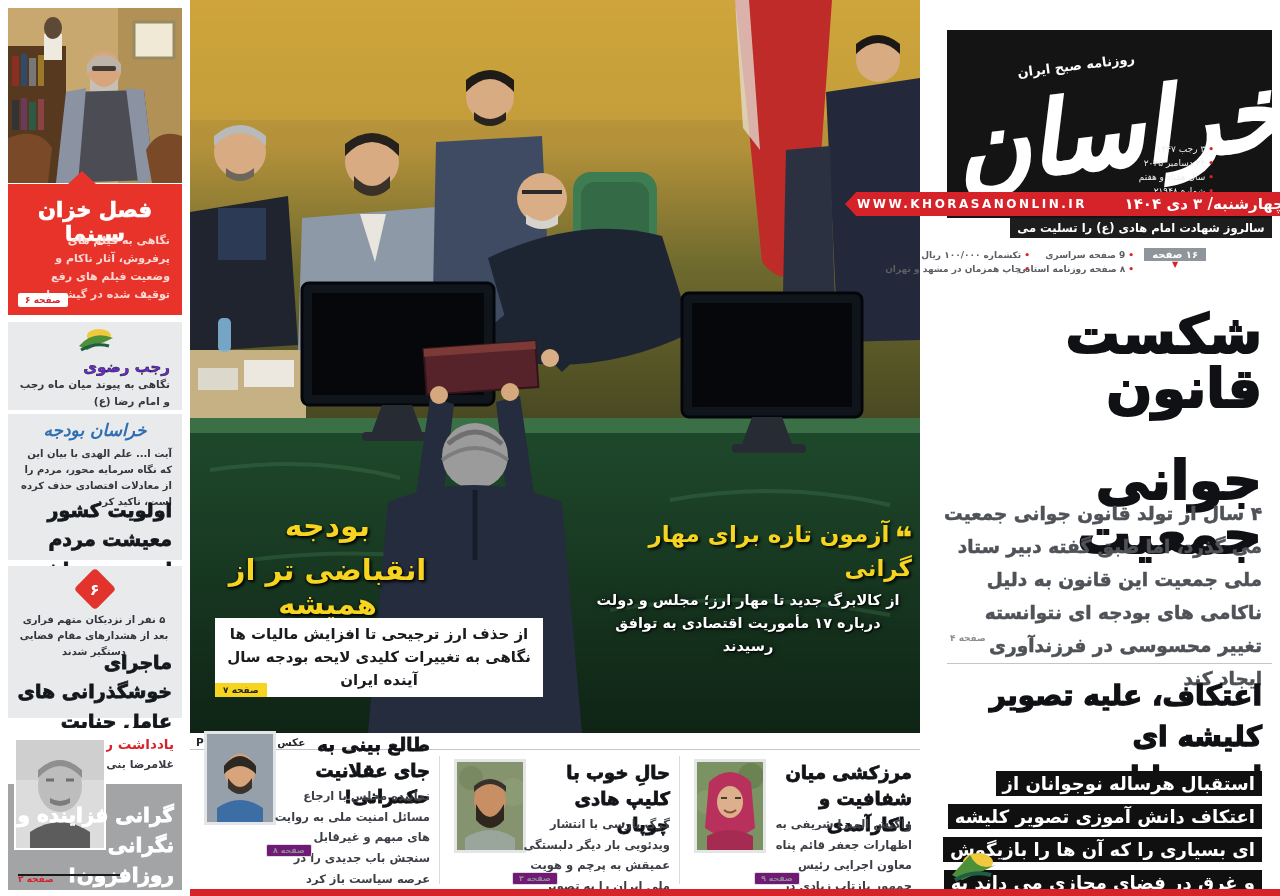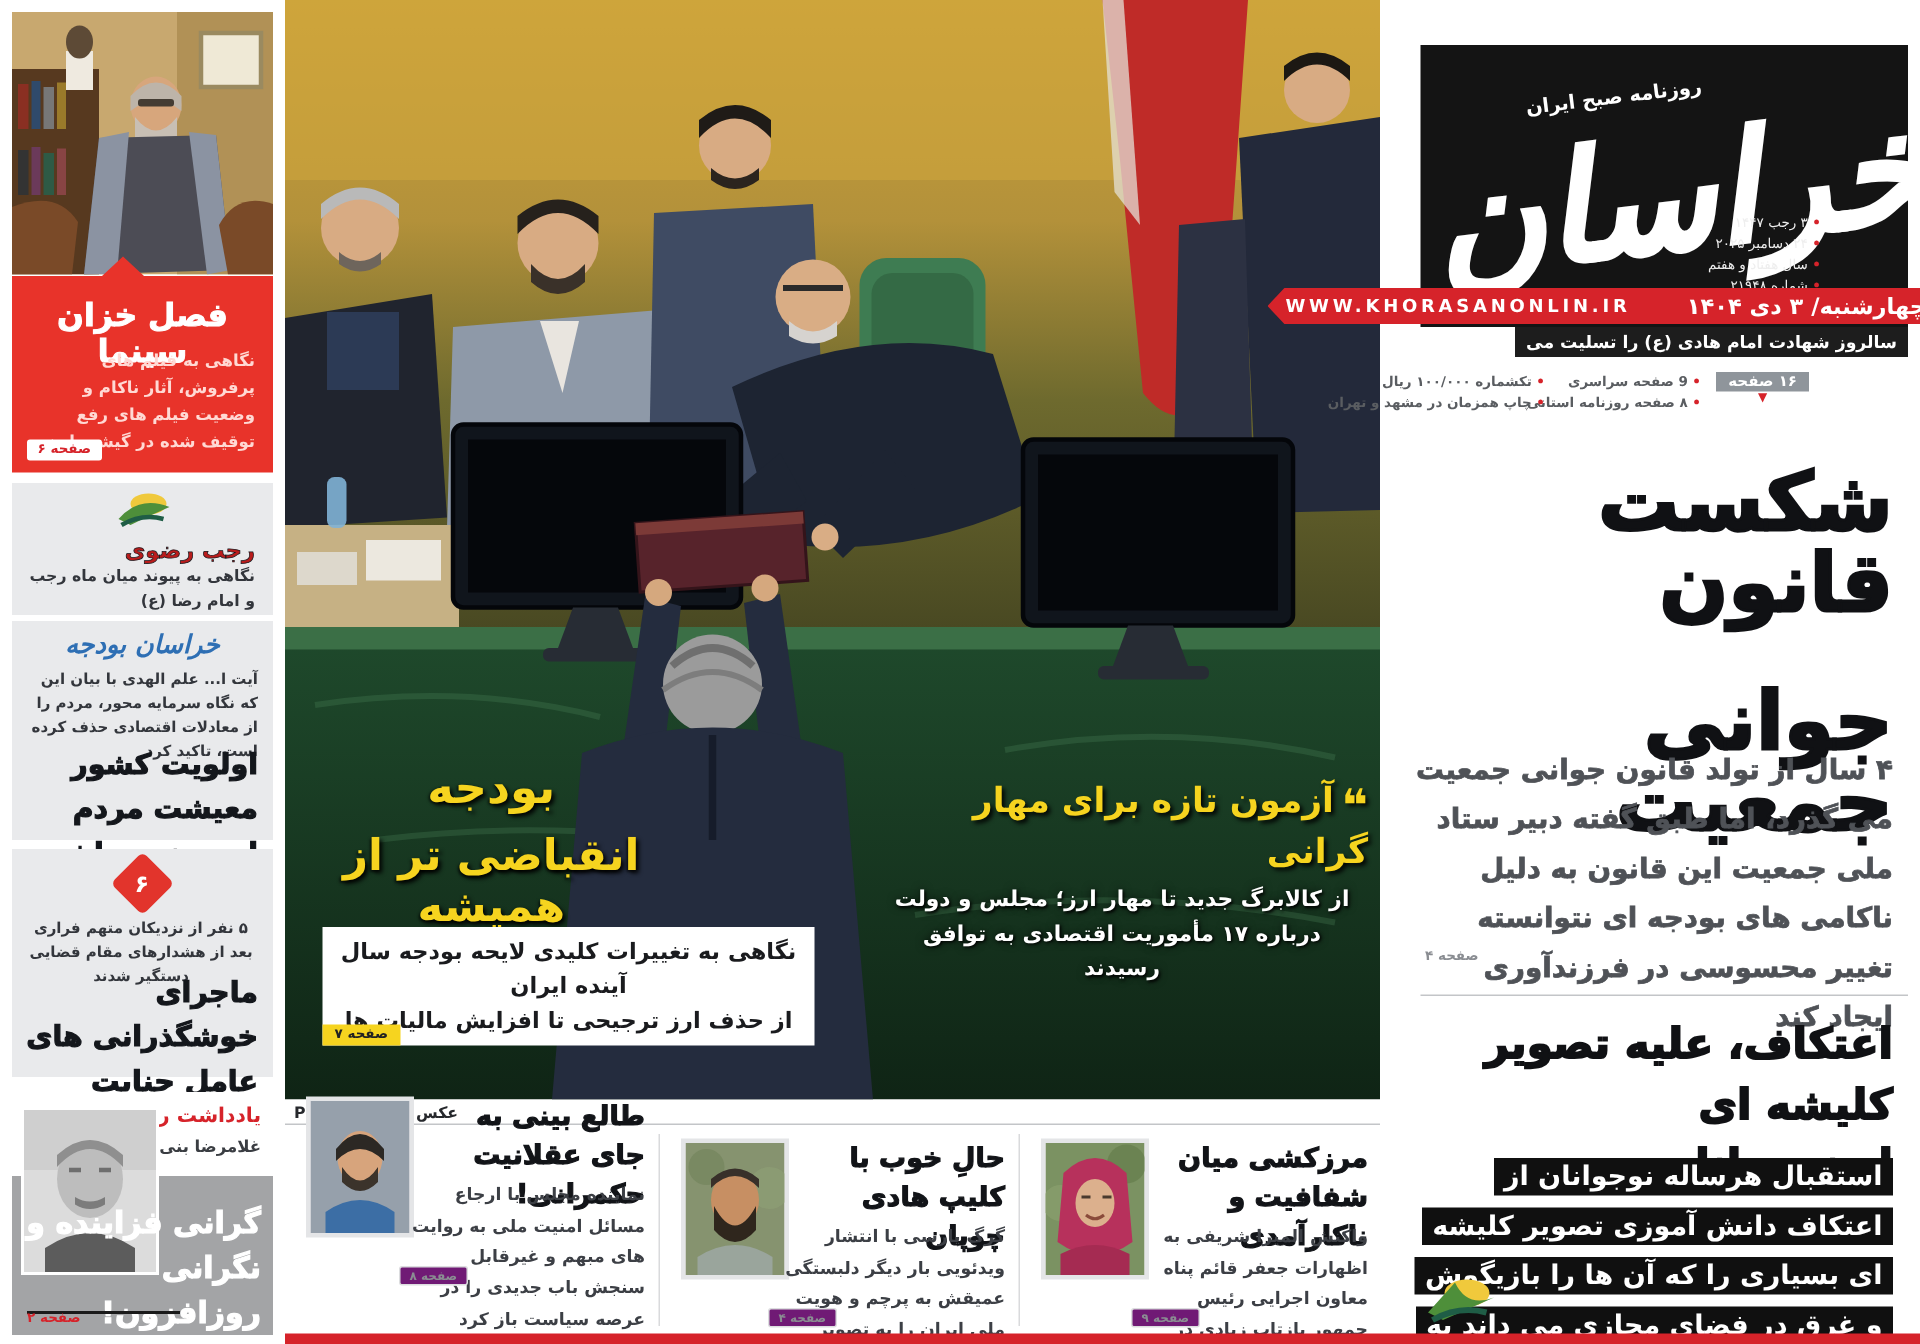--- a/index.html
+++ b/index.html
@@ -9,21 +9,21 @@
   .rtl{direction:rtl;text-align:right;}
   .ctr{text-align:center;}
   
   .gray-block{background:#e9eaec;}
   .cinema-box{background:#e8332a;color:#fff;}
   .cinema-notch{width:0;height:0;border-left:14px solid transparent;border-right:14px solid transparent;
                 border-bottom:13px solid #e8332a;}
   .cinema-title{font-size:21px;font-weight:bold;-webkit-text-stroke:.7px #fff;}
   .cinema-text{font-size:11px;line-height:1.65;color:#ffd9d4;font-weight:bold;}
   .white-tag{background:#fff;color:#d6232a;font-size:9px;font-weight:bold;padding:2px 7px;border-radius:2px;}
-  .sb-title{font-size:15px;font-weight:bold;color:#b91c1c;-webkit-text-stroke:.5px #16181d;}
+  .sb-title{font-size:15px;font-weight:bold;color:#6d28d9;-webkit-text-stroke:.5px #16181d;}
   .sb-small{font-size:10.5px;color:#33363c;line-height:1.6;font-weight:bold;}
   .sb-big{font-size:19px;font-weight:bold;color:#14171c;line-height:1.55;-webkit-text-stroke:.8px #14171c;}
   .razavi-logo{color:#2e6fb4;font-size:17px;font-weight:bold;font-style:italic;}
   .diamond{width:30px;height:30px;background:#e2342c;transform:rotate(45deg);display:flex;
            align-items:center;justify-content:center;border-radius:4px;}
   .diamond span{transform:rotate(-45deg);color:#fff;font-weight:bold;font-size:16px;}
   .note-label{color:#d6232a;font-weight:bold;font-size:13.5px;}
   .note-author{color:#3a3d42;font-size:11px;font-weight:bold;}
   .note-gray{background:#a3a4a6;}
   .note-head{color:#fff;font-size:20px;font-weight:bold;line-height:1.5;-webkit-text-stroke:.8px #fff;}
@@ -242,22 +242,22 @@
       <path d="M198,502 Q285,468 372,502 L392,733 L178,733 Z" fill="#242c3e"></path>
       <path d="M285,490 L285,560" stroke="#161c2a" stroke-width="5"></path>
     </svg>
 
     
     <div class="abs" style="left:25px;top:508px;width:225px;direction:rtl;text-align:center;">
       <div class="kick kick1">بودجه</div>
       <div class="kick kick2" style="margin-top:10px;">انقباضی تر از همیشه</div>
     </div>
     <div class="abs photo-sub" style="left:25px;top:618px;width:312px;padding:5px 8px;direction:rtl;">
+      <div>از حذف ارز ترجیحی تا افزایش مالیات ها</div>
       <div>نگاهی به تغییرات کلیدی لایحه بودجه سال آینده ایران</div>
-      <div>از حذف ارز ترجیحی تا افزایش مالیات ها</div>
     </div>
     <div class="abs yellow-tag" style="left:25px;top:683px;">صفحه ۷</div>
 
     
     <div class="abs rtl" style="left:400px;top:520px;width:322px;">
       <div style="text-align:right;">
         <span class="quote-mark">❝</span>
         <span class="quote-title">آزمون تازه برای مهار گرانی</span>
       </div>
       <div class="quote-text" style="margin-top:8px;padding-right:6px;text-align:center;">از کالابرگ جدید تا مهار ارز؛ مجلس و دولت درباره ۱۷ مأموریت اقتصادی به توافق رسیدند</div>

